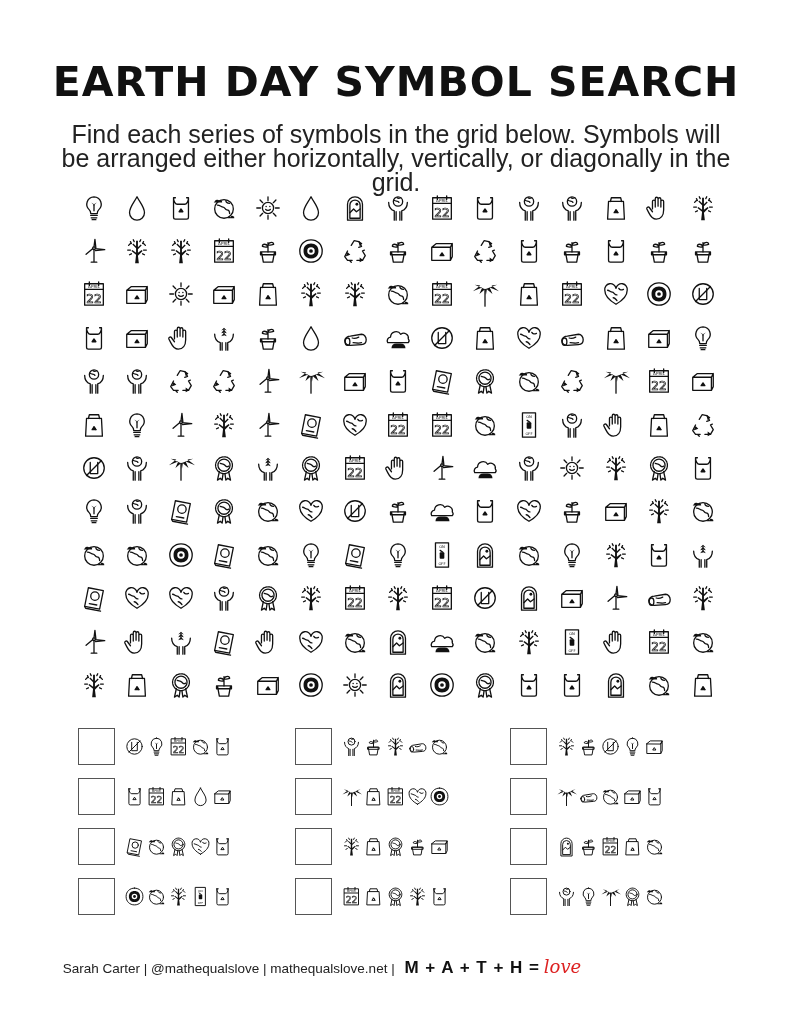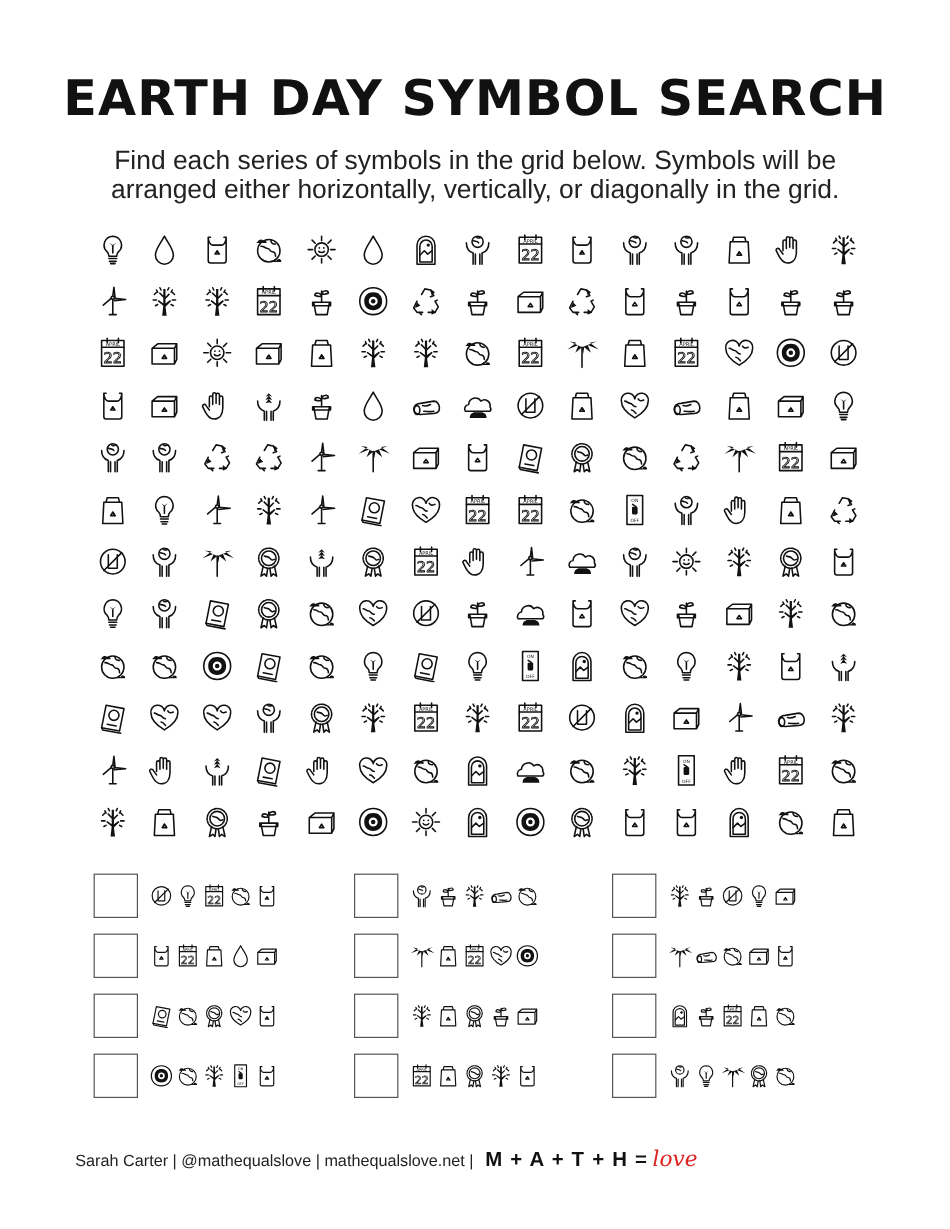--- a/index.html
+++ b/index.html
@@ -1,18 +1,18 @@
 <!DOCTYPE html>
 <html><head>
 <meta charset="utf-8">
 <style>
   html,body{margin:0;padding:0;background:#fff;}
   body{width:792px;height:1024px;position:relative;overflow:hidden;font-family:"Liberation Sans","DejaVu Sans",sans-serif;color:#111;}
   .title{position:absolute;left:0;top:58px;width:792px;text-align:center;font-family:"DejaVu Sans","Liberation Sans",sans-serif;font-weight:bold;font-size:41px;letter-spacing:1px;color:#111;}
-  .instructions{position:absolute;left:60px;top:122px;width:672px;text-align:center;font-size:22px;line-height:24px;color:#222;}
+  .instructions{position:absolute;left:60px;top:122px;width:672px;text-align:center;font-size:25px;line-height:24px;color:#222;}
   .grid{position:absolute;left:72px;top:186px;width:650px;display:grid;grid-template-columns:repeat(15,43.5px);grid-auto-rows:43.4px;}
   .cell{display:flex;align-items:center;justify-content:center;}
   .cell svg{width:28px;height:28px;}
   .bank{position:absolute;left:78px;top:728px;width:660px;display:grid;grid-template-columns:217px 215px 215px;grid-auto-rows:50px;}
   .entry{display:flex;align-items:flex-start;}
   .checkbox{width:37px;height:37px;border:1.5px solid #555;box-sizing:border-box;margin-right:9px;background:#fff;}
   .seq{display:flex;align-items:center;height:37px;gap:1px;}
   .seq svg{width:21px;height:21px;}
   .footer{position:absolute;left:0;top:956px;width:644px;text-align:center;font-size:13.5px;color:#222;white-space:nowrap;}
   .footer .brand{font-weight:bold;font-size:17px;letter-spacing:1px;margin-left:6px;color:#111;}

